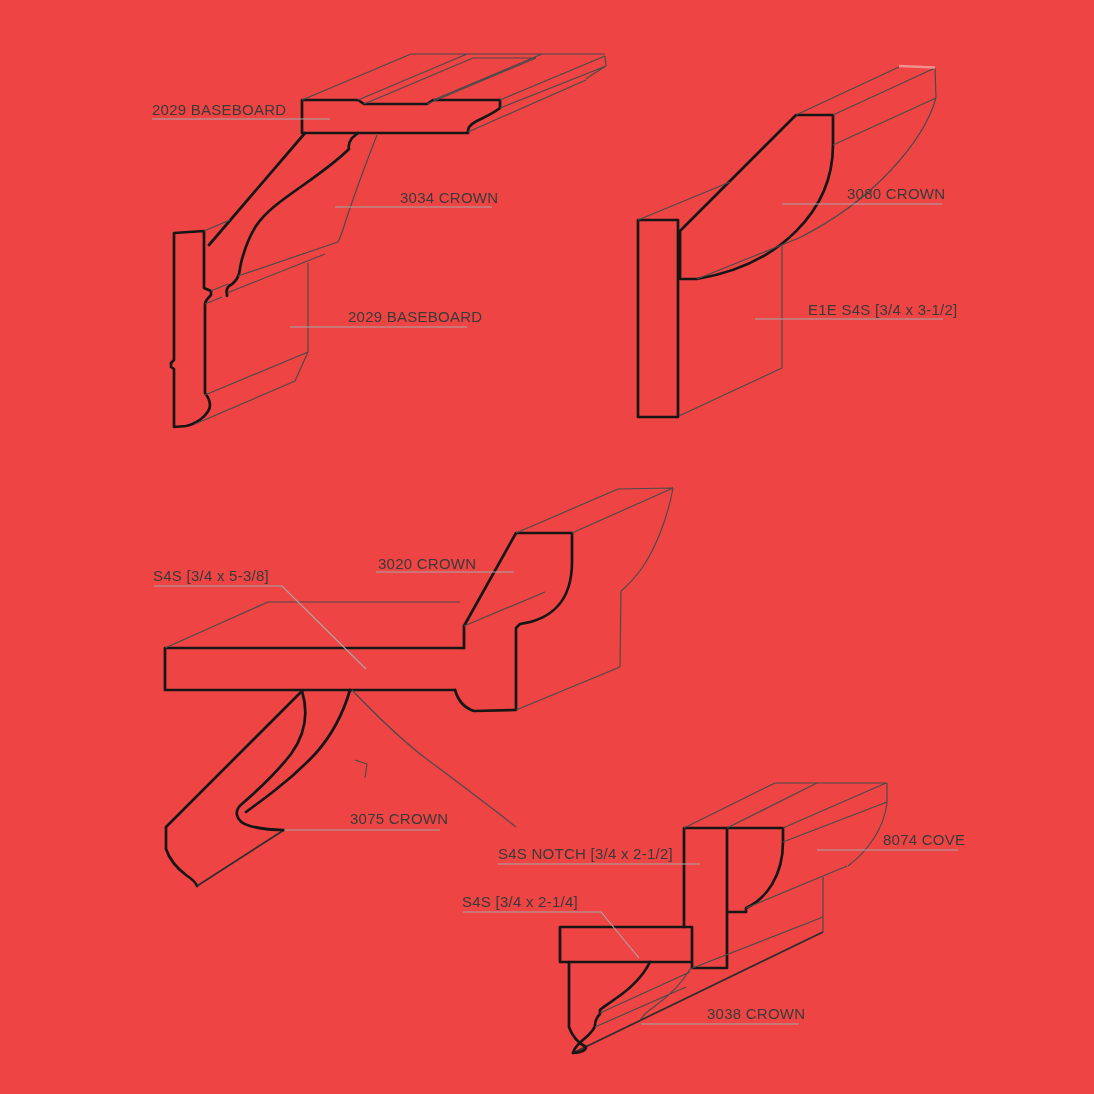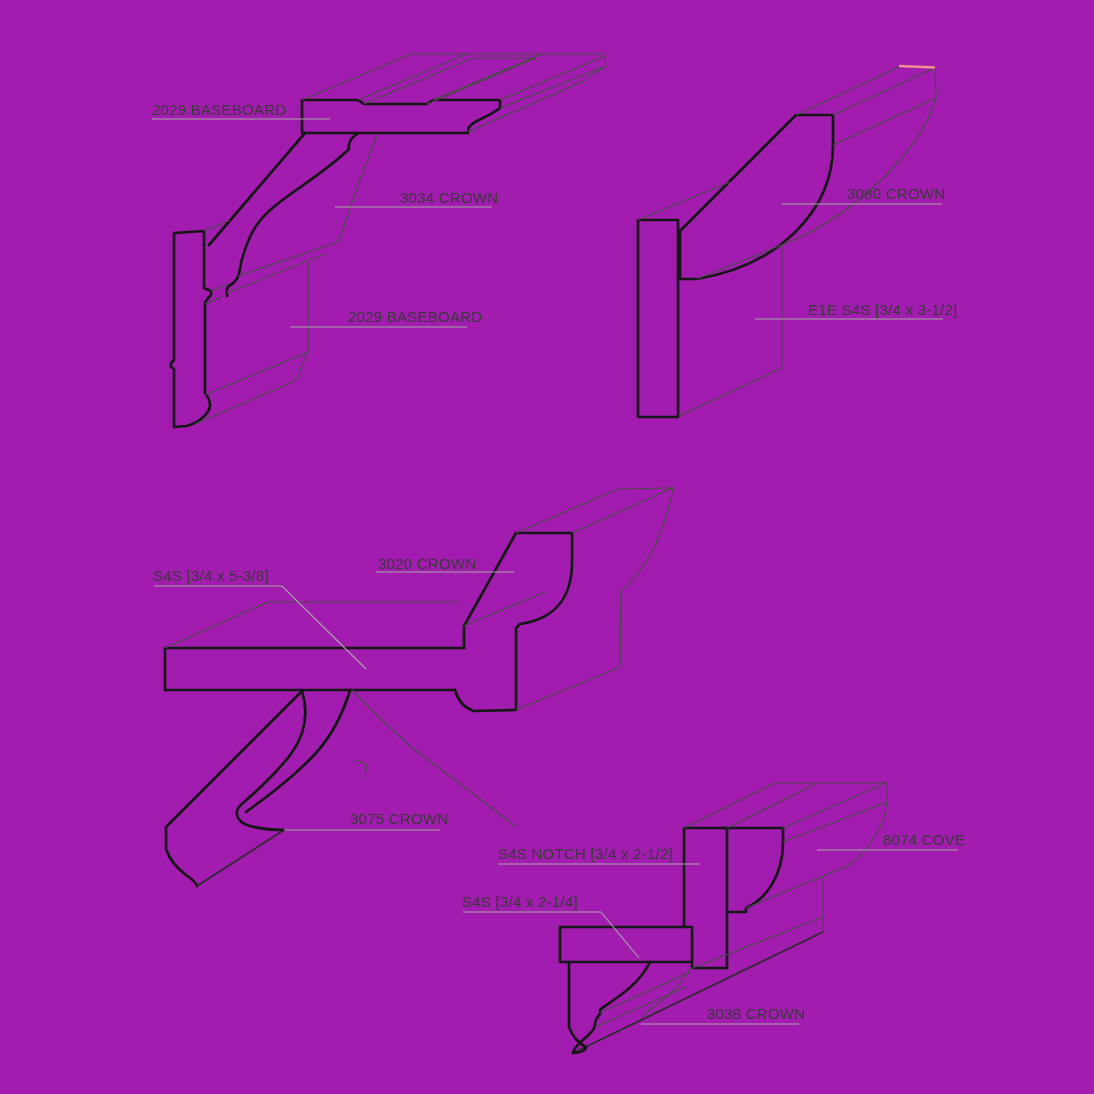--- a/index.html
+++ b/index.html
@@ -1,16 +1,16 @@
 <!DOCTYPE html>
 <html><head>
 <meta charset="utf-8">
 <style>
   html,body{margin:0;padding:0;background:#ffffff;}
-  .canvas{position:relative;width:1094px;height:1094px;background:#a21caf;overflow:hidden;
+  .canvas{position:relative;width:1094px;height:1094px;background:#ef4444;overflow:hidden;
           font-family:"Liberation Sans",sans-serif;}
   svg{position:absolute;left:0;top:0;}
   path{fill:none;}
   .xs  {stroke:#161616;stroke-width:2.7;stroke-linejoin:round;stroke-linecap:round;}
   .med {stroke:#2c2c2c;stroke-width:1.7;stroke-linejoin:round;}
   .thin{stroke:#4a4a4a;stroke-width:1.15;stroke-linejoin:round;}
   .ldr {stroke:#a8a8a8;stroke-width:1.1;}
   .accent{stroke-width:2.4;stroke-linecap:butt;}
   .lbl {font:15px "Liberation Sans",sans-serif;fill:#3a3a3a;letter-spacing:0.25px;}
 </style>

